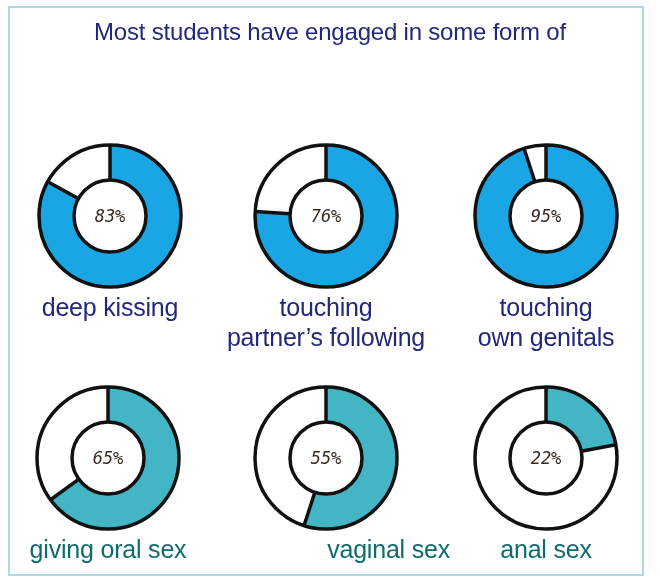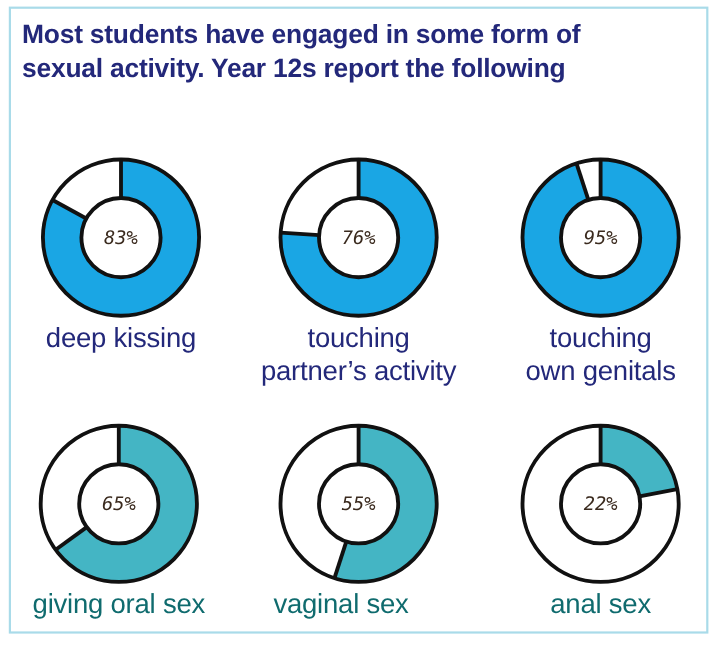--- a/index.html
+++ b/index.html
@@ -1,32 +1,31 @@
 <!DOCTYPE html>
 <html><head>
 <meta charset="utf-8">
 <style>
   html, body { margin: 0; padding: 0; background: #ffffff; }
   body { width: 660px; height: 587px; position: relative; overflow: hidden; font-family: "Liberation Sans", "DejaVu Sans", sans-serif; }
   .frame { position: absolute; left: 8px; top: 6px; width: 636px; height: 570px; border: 2px solid #a9dbe9; box-sizing: border-box; }
-  .title { position: absolute; left: 20px; width: 620px; top: 16px; text-align: left; color: #23287a; font-size: 24px; line-height: 31px; font-weight: bold; letter-spacing: -0.2px; }
+  .title { position: absolute; left: 20px; width: 620px; top: 16px; text-align: center; color: #23287a; font-size: 24px; line-height: 31px; font-weight: normal; letter-spacing: -0.2px; }
   .donut { position: absolute; }
   .pct { font-family: "DejaVu Sans Mono", monospace; font-style: italic; font-size: 17px; fill: #3a2a1e; }
   .label { position: absolute; width: 240px; text-align: center; font-size: 25px; line-height: 30px; letter-spacing: -0.2px; }
   .label.top { color: #23287a; }
   .label.bottom { color: #0f6b6e; }
 </style>
 </head>
 <body>
 
 <div class="frame"></div>
 
 <div class="title">
   <div>Most students have engaged in some form of</div>
-  <div>sexual activity. Year 12s report the following</div>
 </div>
 
 <svg class="donut" style="left:36px;top:142px;" width="148" height="148" viewBox="0 0 148 148">
   <path class="seg-fill" d="M74,3 A71,71 0 1 1 11.782225716885677,39.79548913877824 L42.45295951842091,56.656867732338256 A36,36 0 1 0 74,38 Z" fill="#1aa6e4"></path>
   <path class="seg-empty" d="M11.782225716885677,39.79548913877824 A71,71 0 0 1 73.99999999999999,3 L74,38 A36,36 0 0 0 42.45295951842091,56.656867732338256 Z" fill="#ffffff"></path>
   <circle cx="74" cy="74" r="71" fill="none" stroke="#111" stroke-width="3.5"></circle>
   <circle cx="74" cy="74" r="36" fill="#fff" stroke="#111" stroke-width="3.5"></circle>
   <line class="div-a" stroke="#111" stroke-width="3.5" x1="74" y1="38" x2="74" y2="3"></line>
   <line class="div-b" stroke="#111" stroke-width="3.5" x1="42.45295951842091" y1="56.656867732338256" x2="11.782225716885677" y2="39.79548913877824"></line>
   <text class="pct" x="74" y="80" text-anchor="middle">83%</text>
@@ -39,21 +38,21 @@
   <path class="seg-fill" d="M74,3 A71,71 0 1 1 3.1401022815927178,69.54187311341879 L38.07103777658222,71.73954129694474 A36,36 0 1 0 74,38 Z" fill="#1aa6e4"></path>
   <path class="seg-empty" d="M3.1401022815927178,69.54187311341879 A71,71 0 0 1 73.99999999999999,3 L74,38 A36,36 0 0 0 38.07103777658222,71.73954129694474 Z" fill="#ffffff"></path>
   <circle cx="74" cy="74" r="71" fill="none" stroke="#111" stroke-width="3.5"></circle>
   <circle cx="74" cy="74" r="36" fill="#fff" stroke="#111" stroke-width="3.5"></circle>
   <line class="div-a" stroke="#111" stroke-width="3.5" x1="74" y1="38" x2="74" y2="3"></line>
   <line class="div-b" stroke="#111" stroke-width="3.5" x1="38.07103777658222" y1="71.73954129694474" x2="3.1401022815927178" y2="69.54187311341879"></line>
   <text class="pct" x="74" y="80" text-anchor="middle">76%</text>
 </svg>
 <div class="label top" style="left:206px;top:292px;">
   <div>touching</div>
-  <div>partner’s activity</div>
+  <div>partner’s following</div>
 </div>
 
 <svg class="donut" style="left:472px;top:142px;" width="148" height="148" viewBox="0 0 148 148">
   <path class="seg-fill" d="M74,3 A71,71 0 1 1 52.05979339937872,6.474987343044106 L62.87538820250189,39.761965413374476 A36,36 0 1 0 74,38 Z" fill="#1aa6e4"></path>
   <path class="seg-empty" d="M52.05979339937872,6.474987343044106 A71,71 0 0 1 73.99999999999999,3 L74,38 A36,36 0 0 0 62.87538820250189,39.761965413374476 Z" fill="#ffffff"></path>
   <circle cx="74" cy="74" r="71" fill="none" stroke="#111" stroke-width="3.5"></circle>
   <circle cx="74" cy="74" r="36" fill="#fff" stroke="#111" stroke-width="3.5"></circle>
   <line class="div-a" stroke="#111" stroke-width="3.5" x1="74" y1="38" x2="74" y2="3"></line>
   <line class="div-b" stroke="#111" stroke-width="3.5" x1="62.87538820250189" y1="39.761965413374476" x2="52.05979339937872" y2="6.474987343044106"></line>
   <text class="pct" x="74" y="80" text-anchor="middle">95%</text>
@@ -78,21 +77,21 @@
 
 <svg class="donut" style="left:252px;top:384px;" width="148" height="148" viewBox="0 0 148 148">
   <path class="seg-fill" d="M74,3 A71,71 0 1 1 52.059793399378705,141.52501265695588 L62.87538820250188,108.23803458662553 A36,36 0 1 0 74,38 Z" fill="#44b5c4"></path>
   <path class="seg-empty" d="M52.059793399378705,141.52501265695588 A71,71 0 0 1 73.99999999999999,3 L74,38 A36,36 0 0 0 62.87538820250188,108.23803458662553 Z" fill="#ffffff"></path>
   <circle cx="74" cy="74" r="71" fill="none" stroke="#111" stroke-width="3.5"></circle>
   <circle cx="74" cy="74" r="36" fill="#fff" stroke="#111" stroke-width="3.5"></circle>
   <line class="div-a" stroke="#111" stroke-width="3.5" x1="74" y1="38" x2="74" y2="3"></line>
   <line class="div-b" stroke="#111" stroke-width="3.5" x1="62.87538820250188" y1="108.23803458662553" x2="52.059793399378705" y2="141.52501265695588"></line>
   <text class="pct" x="74" y="80" text-anchor="middle">55%</text>
 </svg>
-<div class="label bottom" style="left:190px;top:534px;">
+<div class="label bottom" style="left:210px;top:534px;text-align:right;">
   <div>vaginal sex</div>
 </div>
 
 <svg class="donut" style="left:472px;top:384px;" width="148" height="148" viewBox="0 0 148 148">
   <path class="seg-fill" d="M74,3 A71,71 0 0 1 143.7423948017369,60.69592666441355 L109.3623410262328,67.2542726749139 A36,36 0 0 0 74,38 Z" fill="#44b5c4"></path>
   <path class="seg-empty" d="M143.7423948017369,60.69592666441355 A71,71 0 1 1 73.99999999999999,3 L74,38 A36,36 0 1 0 109.3623410262328,67.2542726749139 Z" fill="#ffffff"></path>
   <circle cx="74" cy="74" r="71" fill="none" stroke="#111" stroke-width="3.5"></circle>
   <circle cx="74" cy="74" r="36" fill="#fff" stroke="#111" stroke-width="3.5"></circle>
   <line class="div-a" stroke="#111" stroke-width="3.5" x1="74" y1="38" x2="74" y2="3"></line>
   <line class="div-b" stroke="#111" stroke-width="3.5" x1="109.3623410262328" y1="67.2542726749139" x2="143.7423948017369" y2="60.69592666441355"></line>

